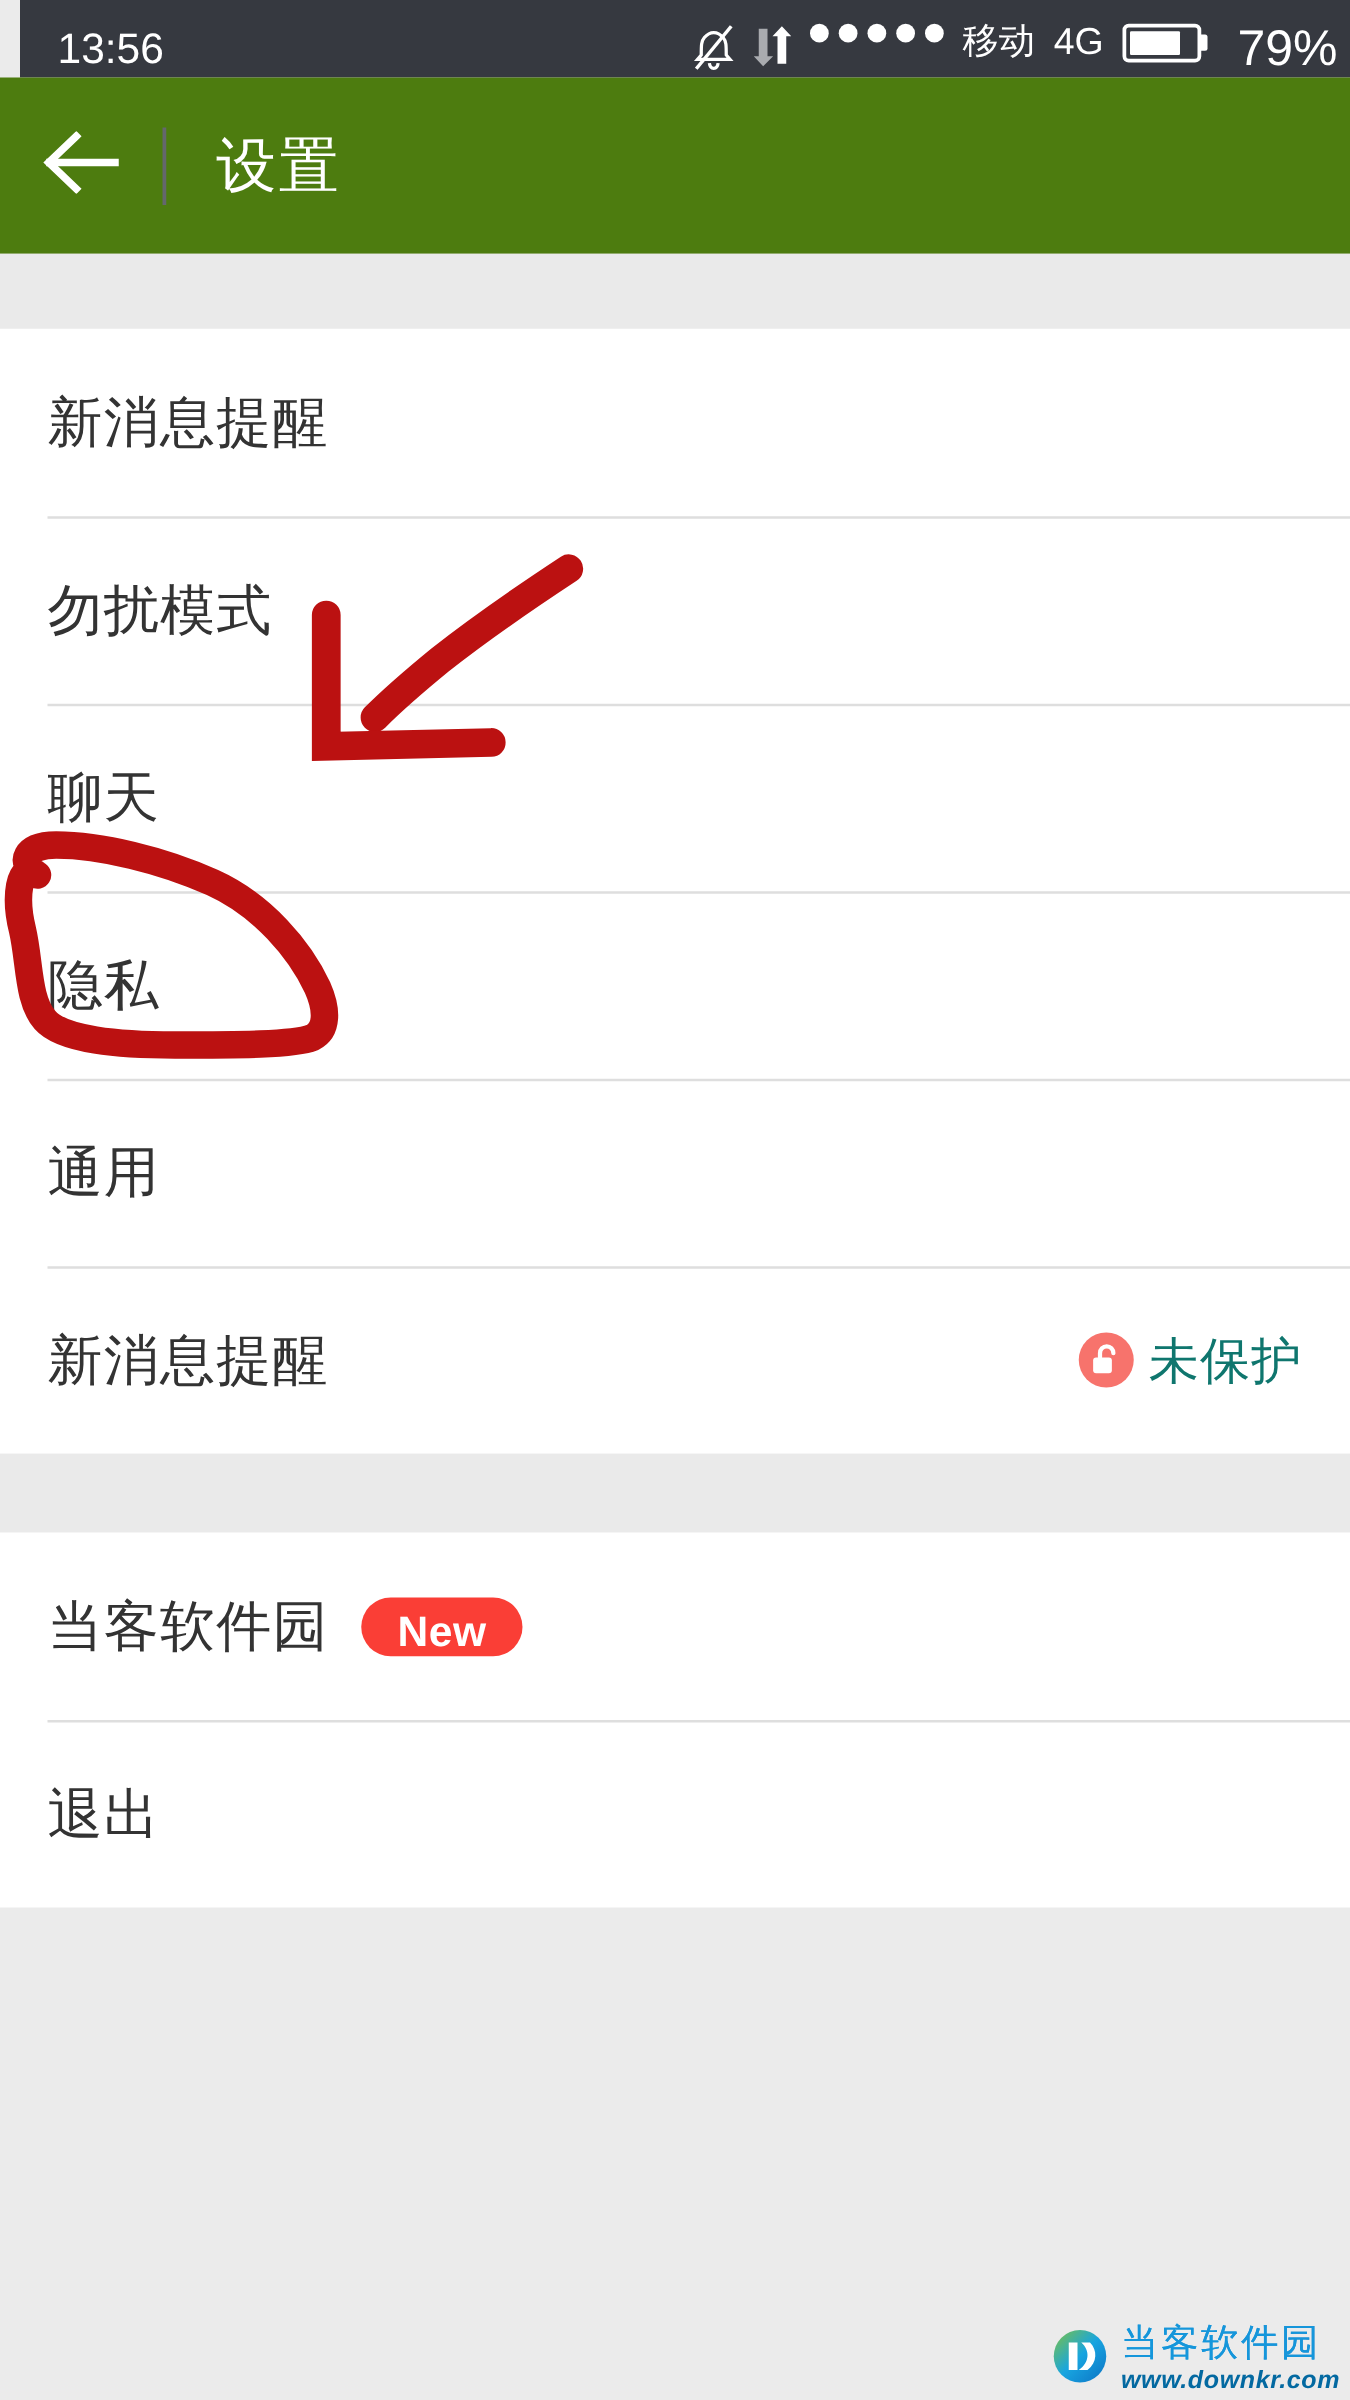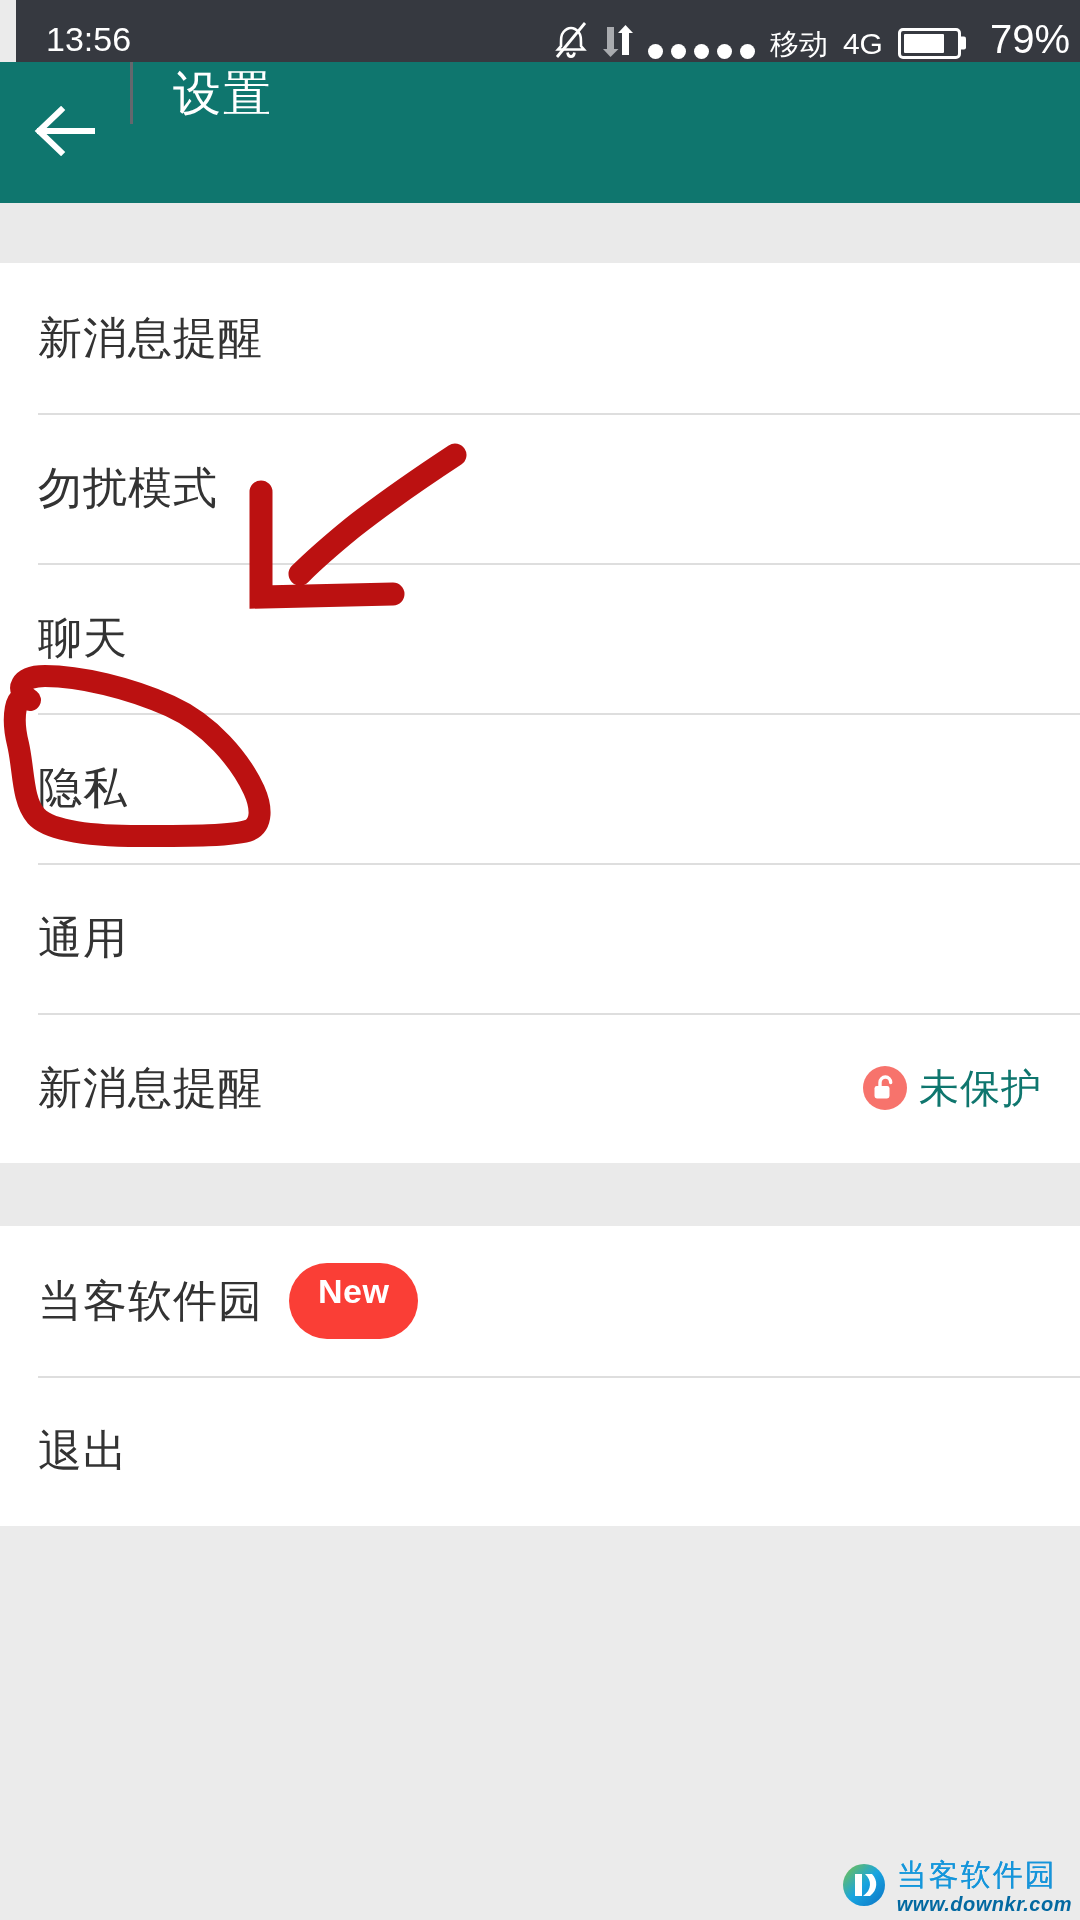--- a/index.html
+++ b/index.html
@@ -12,42 +12,42 @@
   #screen { position:relative; width:1080px; height:1920px; background:#EBEBEB; }
 
   
   .statusbar{
     position:absolute; left:16px; top:0; width:1080px; height:62px;
     background:#363940; color:#FFFFFF;
     display:flex; align-items:center; justify-content:space-between;
     padding:15px 26px 0 30px;
   }
   .sb-clock{ font-size:34px; letter-spacing:0px; line-height:1; font-weight:400; }
-  .sb-right{ display:flex; align-items:flex-end; gap:15px; }
+  .sb-right{ display:flex; align-items:flex-start; gap:15px; }
   .sb-icon{ display:flex; align-items:center; }
   .sb-dots{ display:flex; align-items:center; gap:8px; }
   .sb-dot{ width:15px; height:15px; border-radius:50%; background:#FFFFFF; display:block; }
   .sb-carrier{ font-size:29px; line-height:1; }
   .sb-net{ font-size:30px; line-height:1; }
   .sb-batt{
     position:relative; width:63px; height:31px;
     border:3px solid #FFFFFF; border-radius:5px; display:flex; align-items:center;
     padding:3px;
   }
   .sb-batt:after{
     content:""; position:absolute; right:-8px; top:50%; transform:translateY(-50%);
     width:6px; height:13px; background:#FFFFFF; border-radius:0 2px 2px 0;
   }
   .sb-batt-fill{ height:100%; background:#FFFFFF; border-radius:1px; }
   .sb-pct{ font-size:40px; line-height:1; margin-left:14px; }
 
   
   .appbar{
     position:absolute; left:0; top:62px; width:1080px; height:141px;
-    background:#0f766e; display:flex; align-items:flex-start;
+    background:#4d7c0f; display:flex; align-items:center;
   }
   .back-btn{
     width:130px; height:141px; display:flex; align-items:center; justify-content:center;
     cursor:pointer;
   }
   .appbar-divider{ width:3px; height:62px; background:#64676D; }
   .appbar-title{
     color:#FFFFFF; font-size:48px; margin-left:40px; letter-spacing:2px;
     font-weight:400;
   }
@@ -69,21 +69,21 @@
 
   .lock-badge{
     width:44px; height:44px; border-radius:50%; background:#F7736C;
     display:flex; align-items:center; justify-content:center; flex:none;
   }
   .secure-text{ font-size:40px; color:#0f766e; letter-spacing:1px; }
 
   .new-pill{
     margin-left:26px; background:#FA3E36; color:#FFFFFF;
     font-size:34px; font-weight:bold; border-radius:38px;
-    padding:11px 29px 31px; line-height:1; letter-spacing:0.5px;
+    padding:11px 29px 2px; line-height:1; letter-spacing:0.5px;
   }
 
   
   .annot{ position:absolute; left:0; top:0; width:1080px; height:1920px; pointer-events:none; }
 
   
   .watermark{
     position:absolute; right:8px; bottom:6px;
     display:flex; align-items:center; gap:10px;
   }

